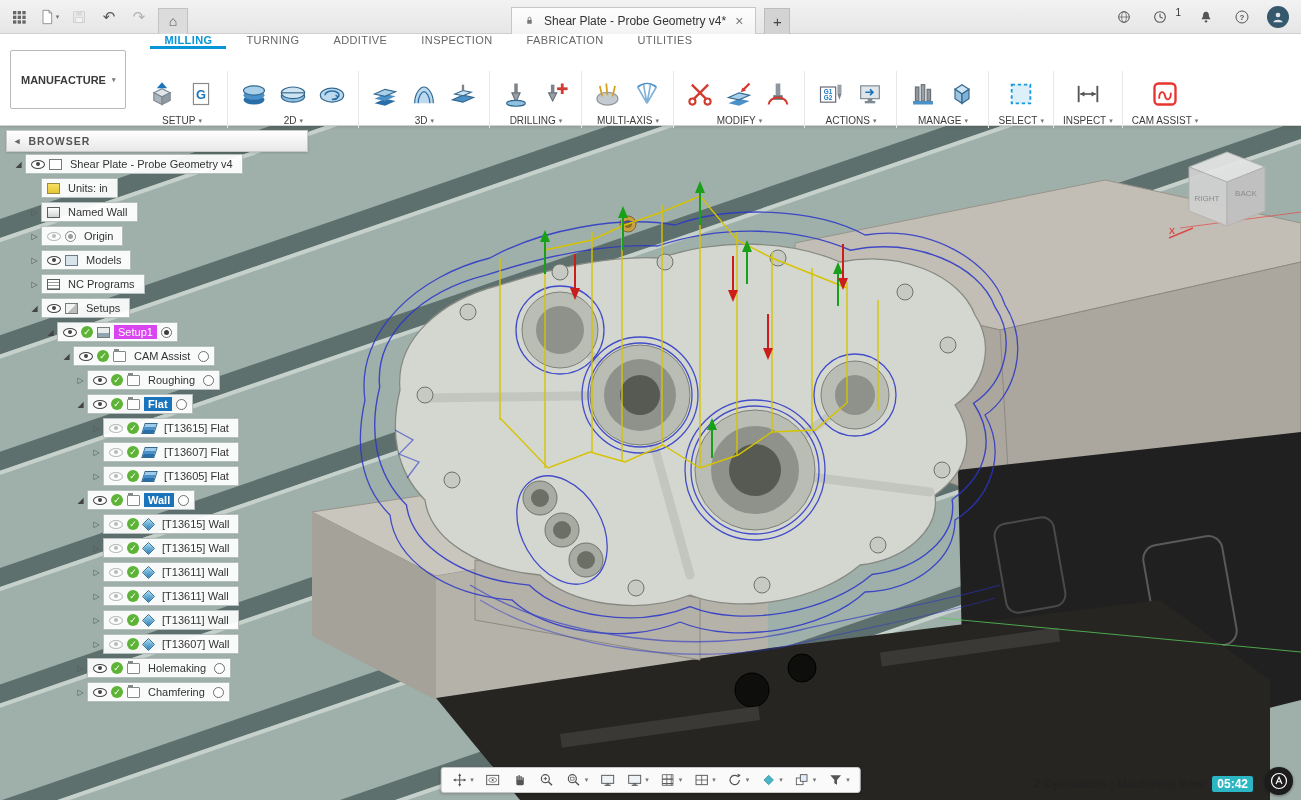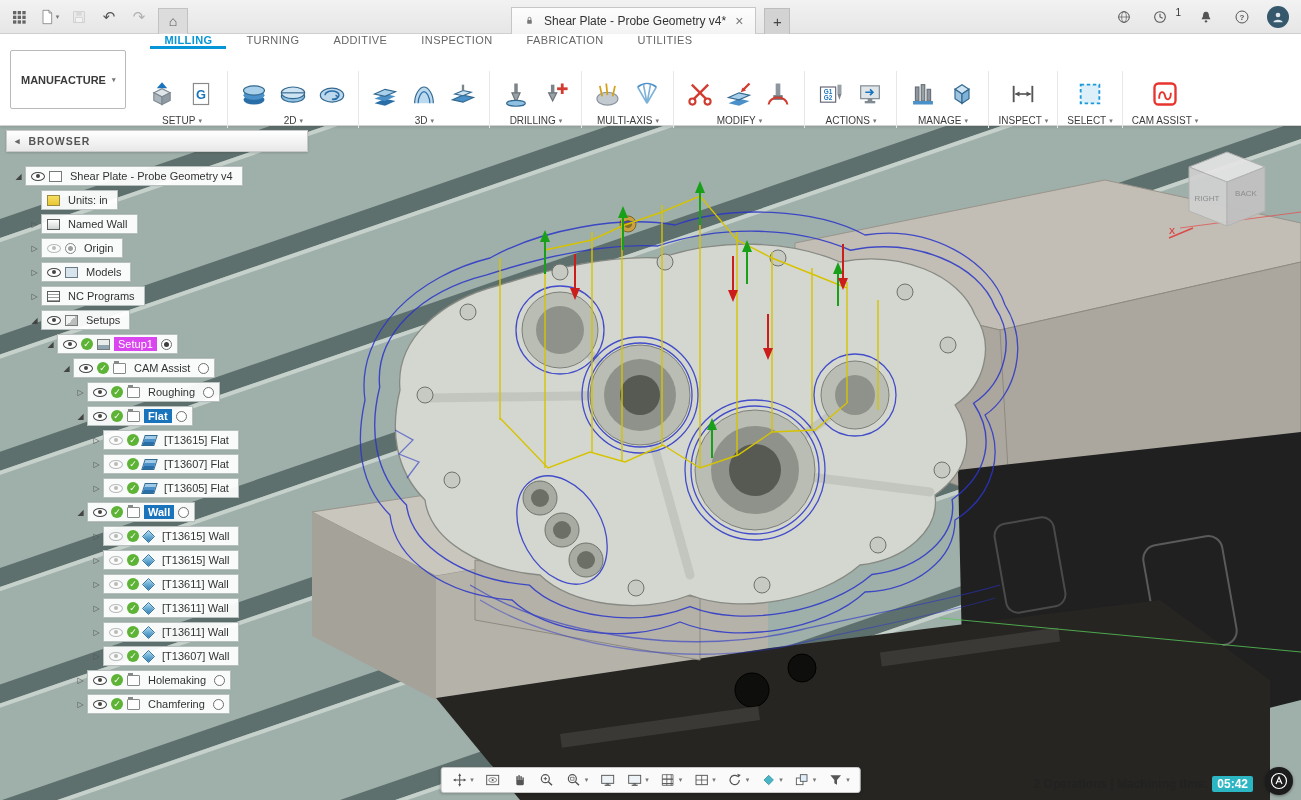--- a/index.html
+++ b/index.html
@@ -52,21 +52,21 @@
   .rbtn{background:none;border:none;padding:2px;cursor:pointer;display:flex;}
   .rbtn svg{width:30px;height:28px;}
   .rlabel{font-size:10px;color:#3c3c3c;cursor:pointer;display:flex;align-items:center;gap:2px;margin-top:1px;white-space:nowrap;}
 
   
   .browser{position:absolute;left:6px;top:130px;width:302px;z-index:20;font-size:11px;}
   .bheader{display:flex;align-items:center;gap:8px;height:22px;padding:0 8px;
     background:linear-gradient(#ffffff,#e8e8e8);border:1px solid #c9c9c9;color:#555;
     font-weight:bold;letter-spacing:1px;font-size:10.5px;box-shadow:0 1px 2px rgba(0,0,0,.15);}
   .bcollapse{font-size:9px;color:#666;cursor:pointer;}
-  .tree{padding-top:12px;}
+  .tree{padding-top:0;}
   .trow{display:flex;align-items:center;height:24px;cursor:pointer;}
   .d0{padding-left:6px}.d1{padding-left:22px}.d2{padding-left:38px}
   .d3{padding-left:54px}.d4{padding-left:68px}.d5{padding-left:84px}
   .arr{width:13px;color:#555;font-size:8px;text-align:center;flex:none;cursor:pointer;}
   .arr.c::before{content:"▷";}
   .arr.e::before{content:"◢";color:#444;}
   .sp{width:13px;flex:none;}
   .chip{display:inline-flex;align-items:center;gap:4px;background:rgba(255,255,255,.94);
     border:1px solid #b7c0be;height:20px;padding:0 5px;box-shadow:0 0 1px rgba(0,0,0,.1);}
   .eye{width:14px;height:9px;border:1px solid #454545;border-radius:50%;position:relative;background:#fff;flex:none;cursor:pointer;}
@@ -759,39 +759,39 @@
         </div>
         <div class="rlabel">
             <span>MANAGE</span>
             <span class="car">▾</span>
           </div>
       </div>
       <div class="rgroup">
         <div class="ricons">
           <button class="rbtn">
               <svg>
+                <use href="#s-select"></use>
+              </svg>
+            </button>
+        </div>
+        <div class="rlabel">
+            <span>SELECT</span>
+            <span class="car">▾</span>
+          </div>
+      </div>
+      <div class="rgroup">
+        <div class="ricons">
+          <button class="rbtn">
+              <svg>
                 <use href="#s-measure"></use>
               </svg>
             </button>
         </div>
         <div class="rlabel">
             <span>INSPECT</span>
-            <span class="car">▾</span>
-          </div>
-      </div>
-      <div class="rgroup">
-        <div class="ricons">
-          <button class="rbtn">
-              <svg>
-                <use href="#s-select"></use>
-              </svg>
-            </button>
-        </div>
-        <div class="rlabel">
-            <span>SELECT</span>
             <span class="car">▾</span>
           </div>
       </div>
       <div class="rgroup">
         <div class="ricons">
           <button class="rbtn">
               <svg>
                 <use href="#s-cam"></use>
               </svg>
             </button>

